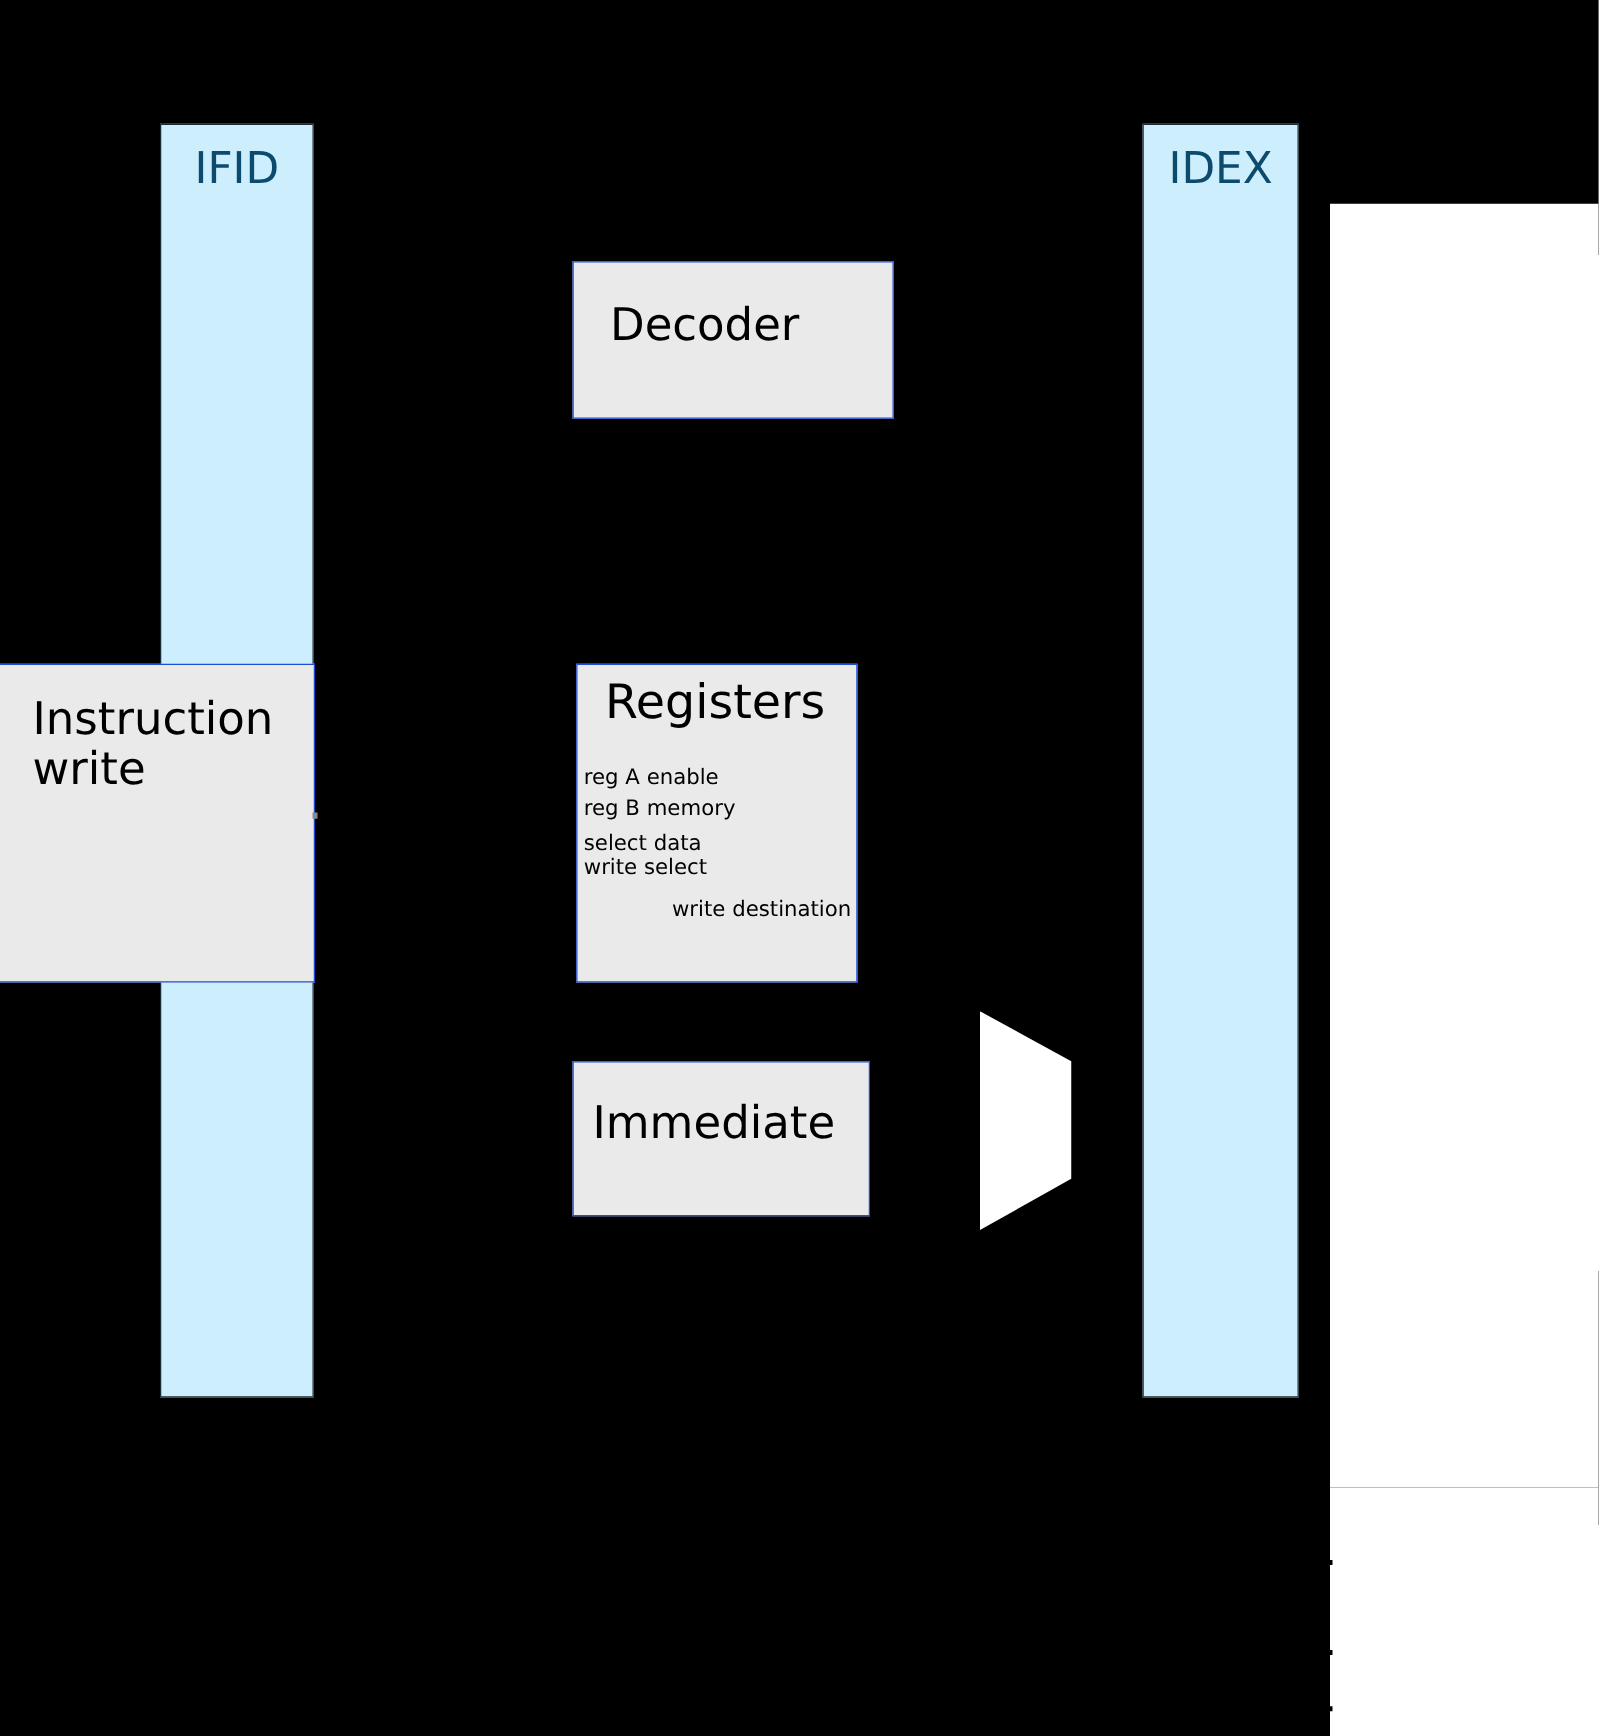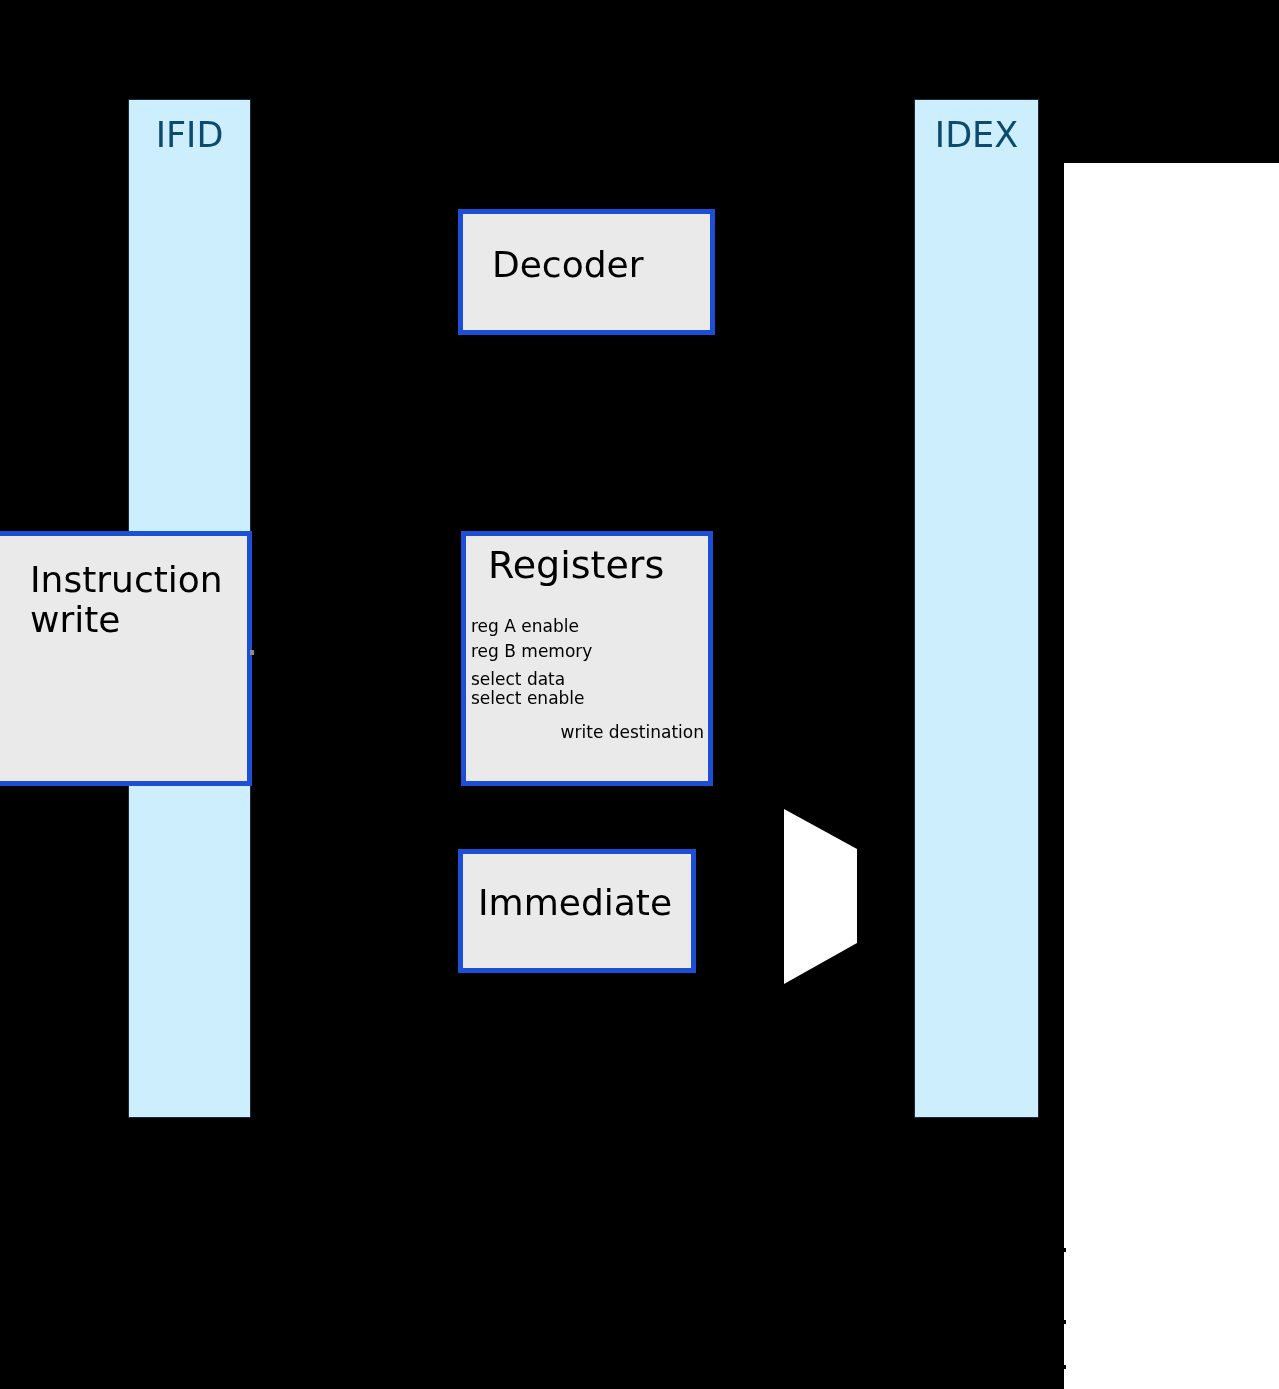--- a/index.html
+++ b/index.html
@@ -68,21 +68,21 @@
     left: 914px;
     top: 99px;
     width: 125px;
     height: 1019px;
   }
 
   
   .block {
     position: absolute;
     background: #EAEAEA;
-    border: 5px solid #1d4ed8;
+    border: 1px solid #1d4ed8;
     box-sizing: border-box;
   }
   .block .block-title {
     position: absolute;
     color: #000000;
     line-height: 1.12;
     white-space: pre-line;
   }
 
   
@@ -108,21 +108,21 @@
   #block-decoder .block-title {
     left: 29px;
     top: 31px;
     font-size: 36px;
   }
 
   
   #block-registers {
     left: 461px;
     top: 531px;
-    width: 252px;
+    width: 225px;
     height: 255px;
   }
   #block-registers .block-title {
     left: 22px;
     top: 8px;
     font-size: 38px;
   }
   #block-registers .port-list {
     position: absolute;
     left: 5px;
@@ -202,21 +202,21 @@
   <div class="block" id="block-decoder">
     <div class="block-title">Decoder</div>
   </div>
 
   <div class="block" id="block-registers">
     <div class="block-title">Registers</div>
     <div class="port-list">
       <span class="port g1">reg A enable</span>
       <span class="port g2">reg B memory</span>
       <span class="port g3">select data</span>
-      <span class="port g4">select enable</span>
+      <span class="port g4">write select</span>
       <span class="port g5">write destination</span>
     </div>
   </div>
 
   <div class="block" id="block-immediate">
     <div class="block-title">Immediate</div>
   </div>
 
   <div id="mux-operand">
     <svg width="76" height="175" viewBox="0 0 76 175" xmlns="http://www.w3.org/2000/svg">

